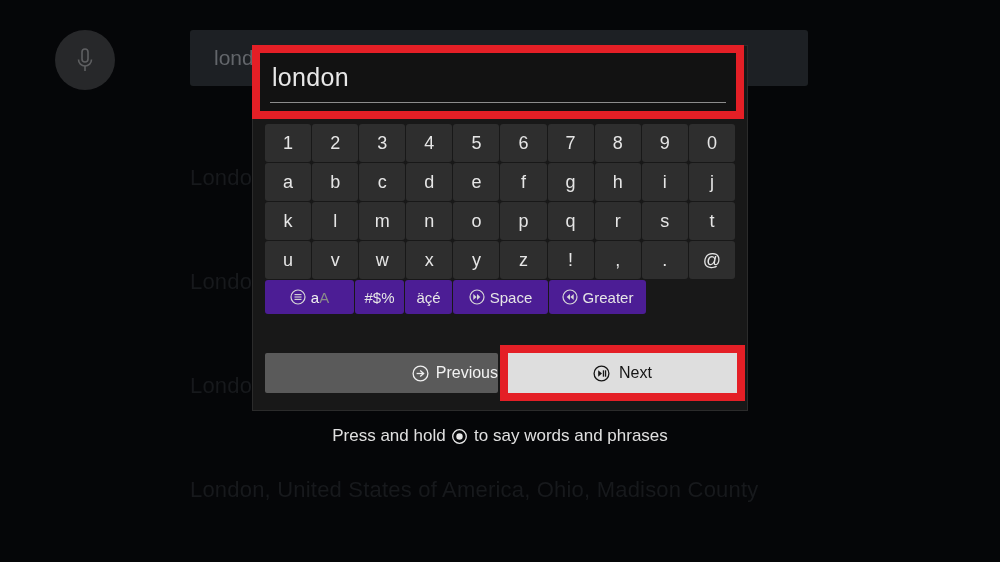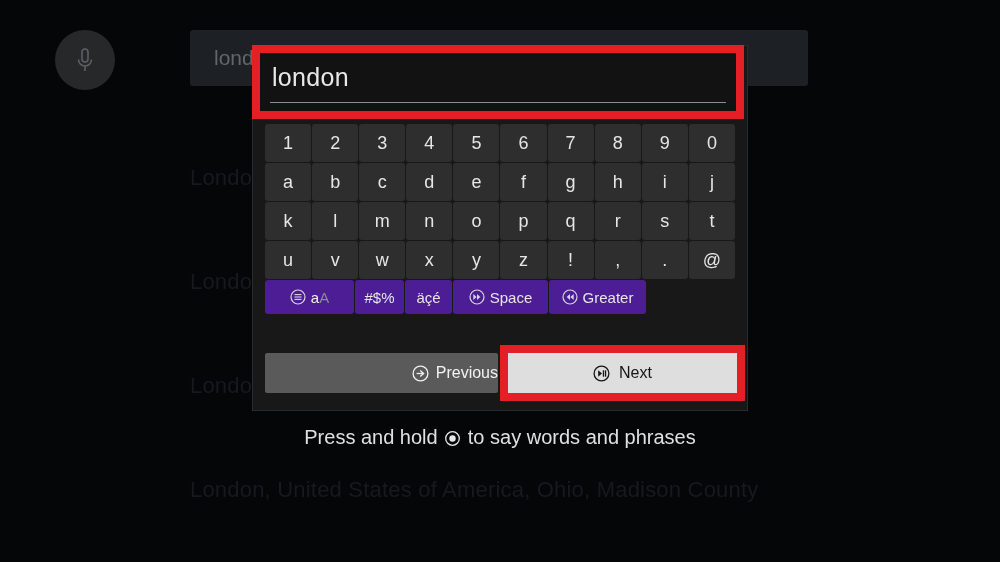--- a/index.html
+++ b/index.html
@@ -207,21 +207,21 @@
     gap: 9px;
   }
 
   
   .hint {
     position: absolute;
     left: 0;
     top: 426px;
     width: 1000px;
     text-align: center;
-    font-size: 20px;
+    font-size: 17px;
     color: #e0e0e0;
   }
   .hint-inline-icon {
     display: inline-block;
     vertical-align: -3px;
     margin: 0 2px;
   }
 
   .ico { display: inline-block; vertical-align: middle; line-height: 0; }
 </style>

